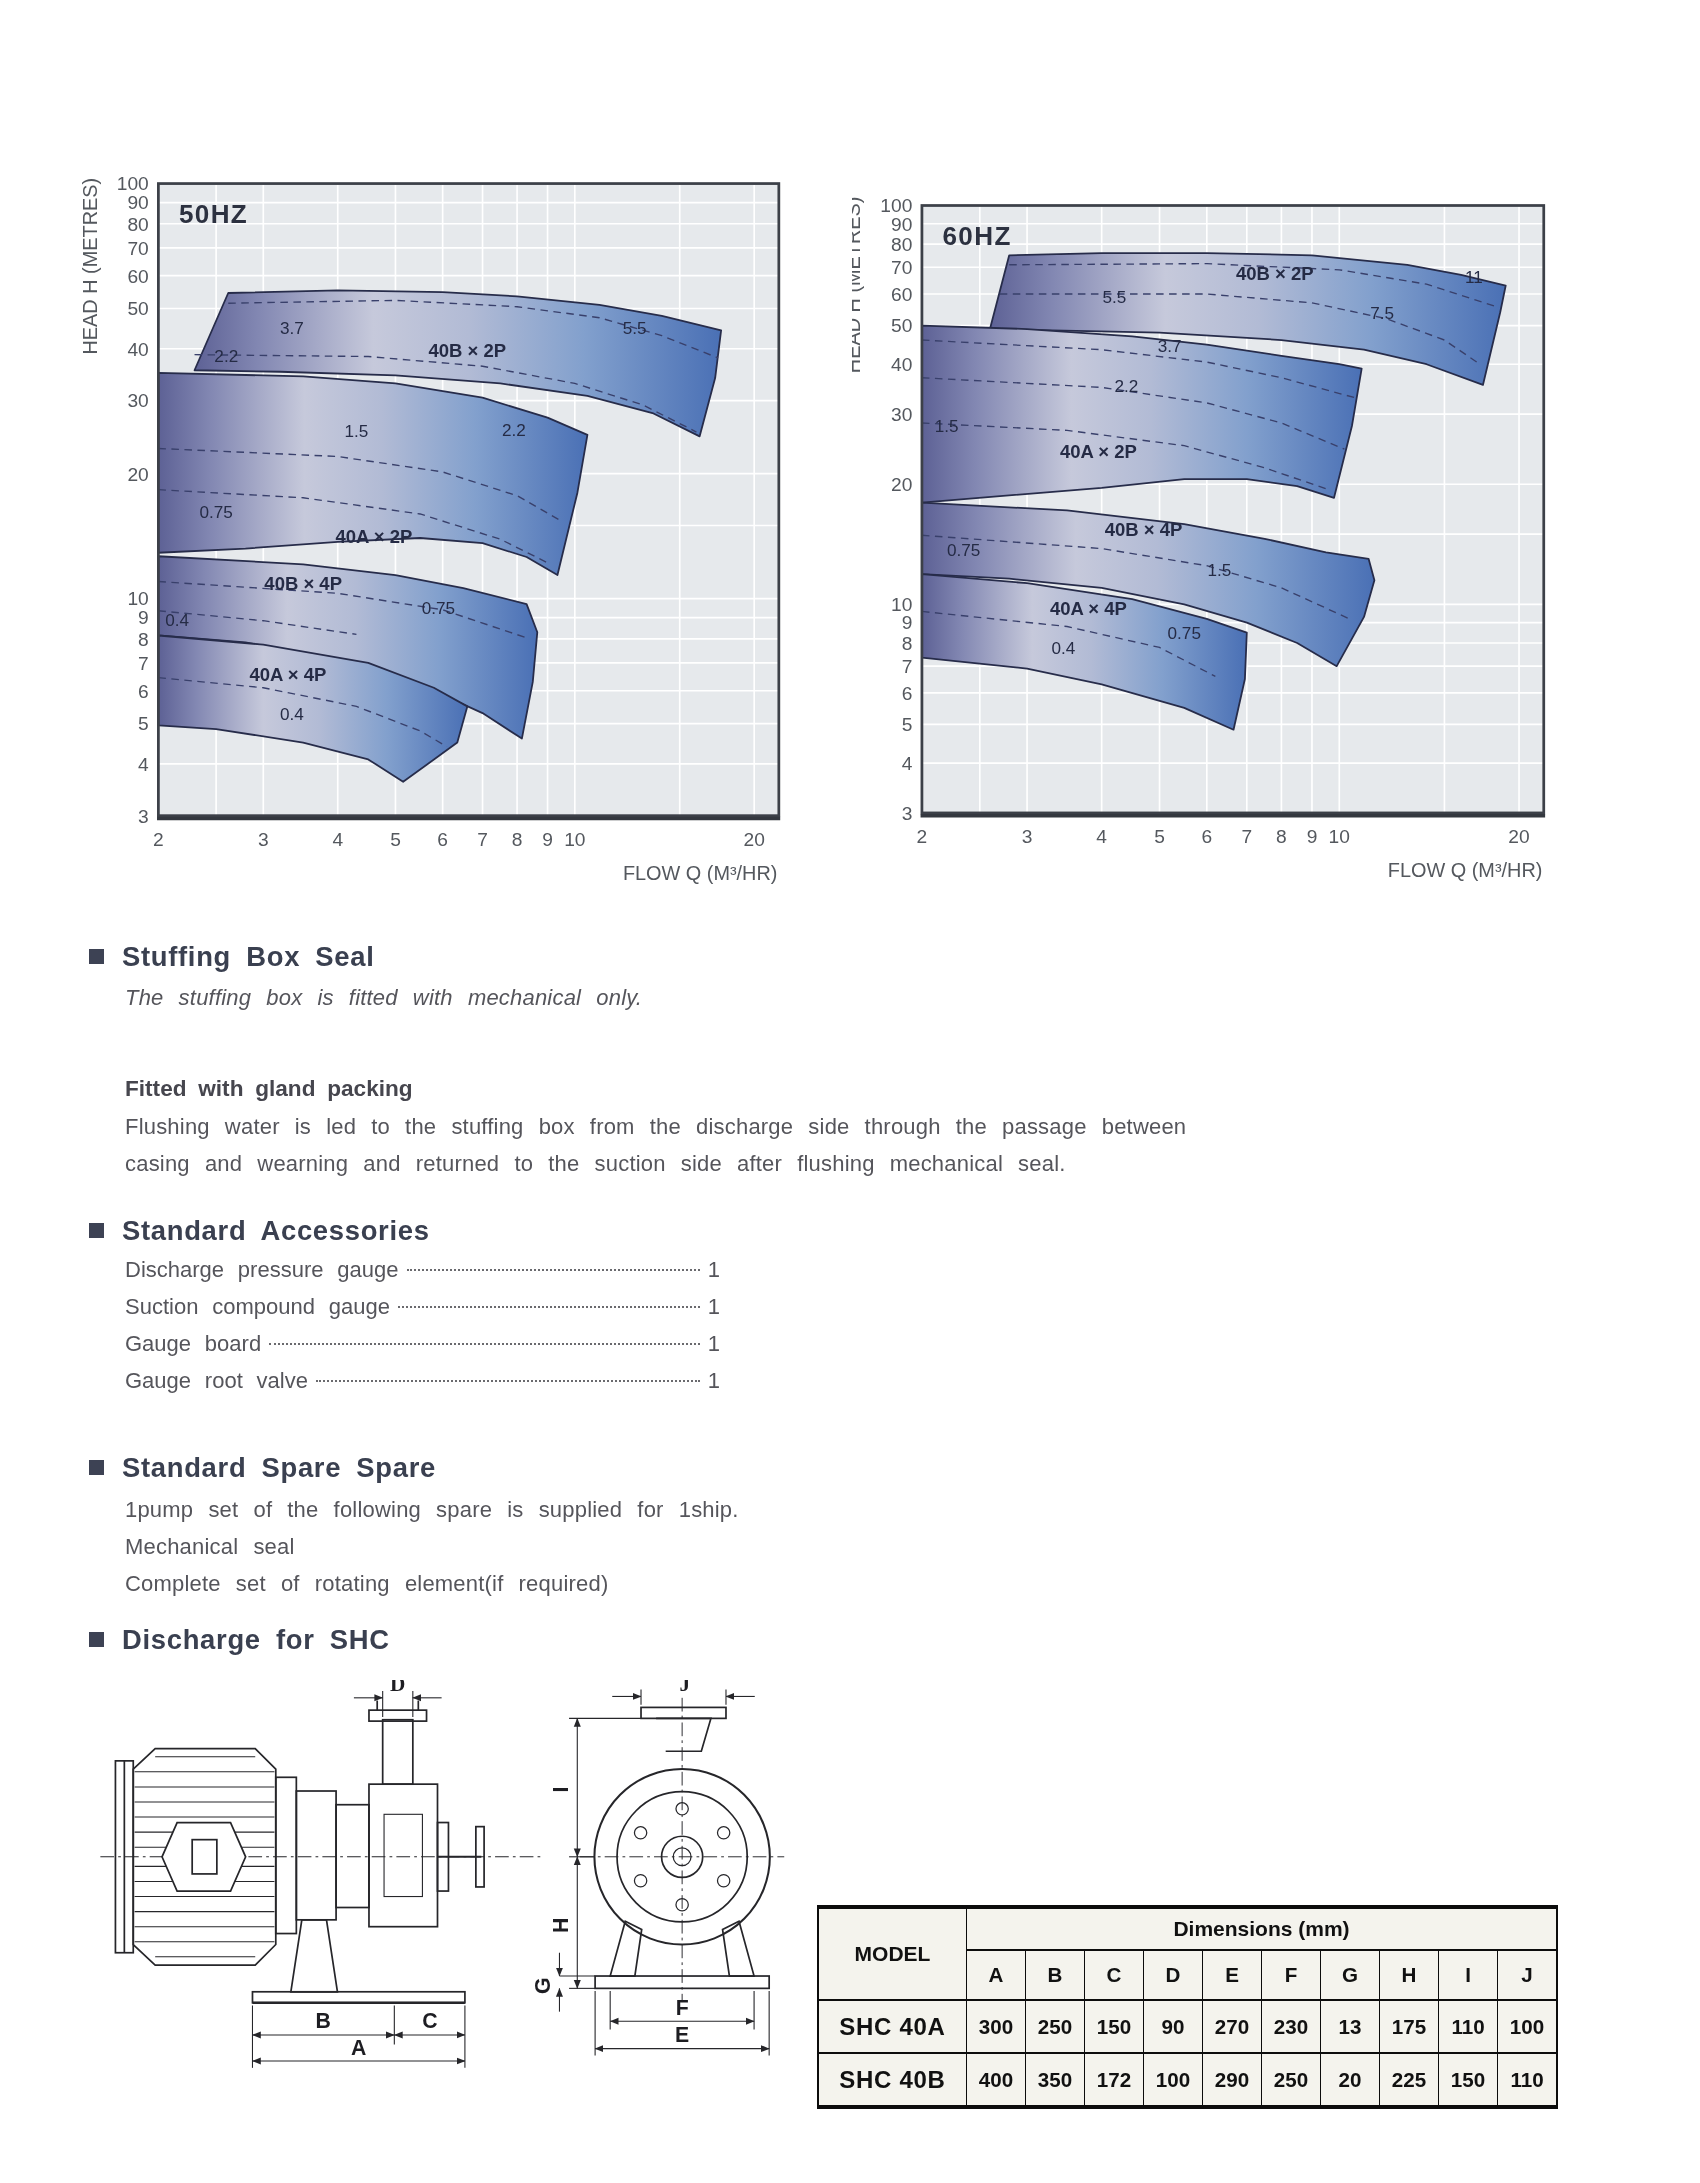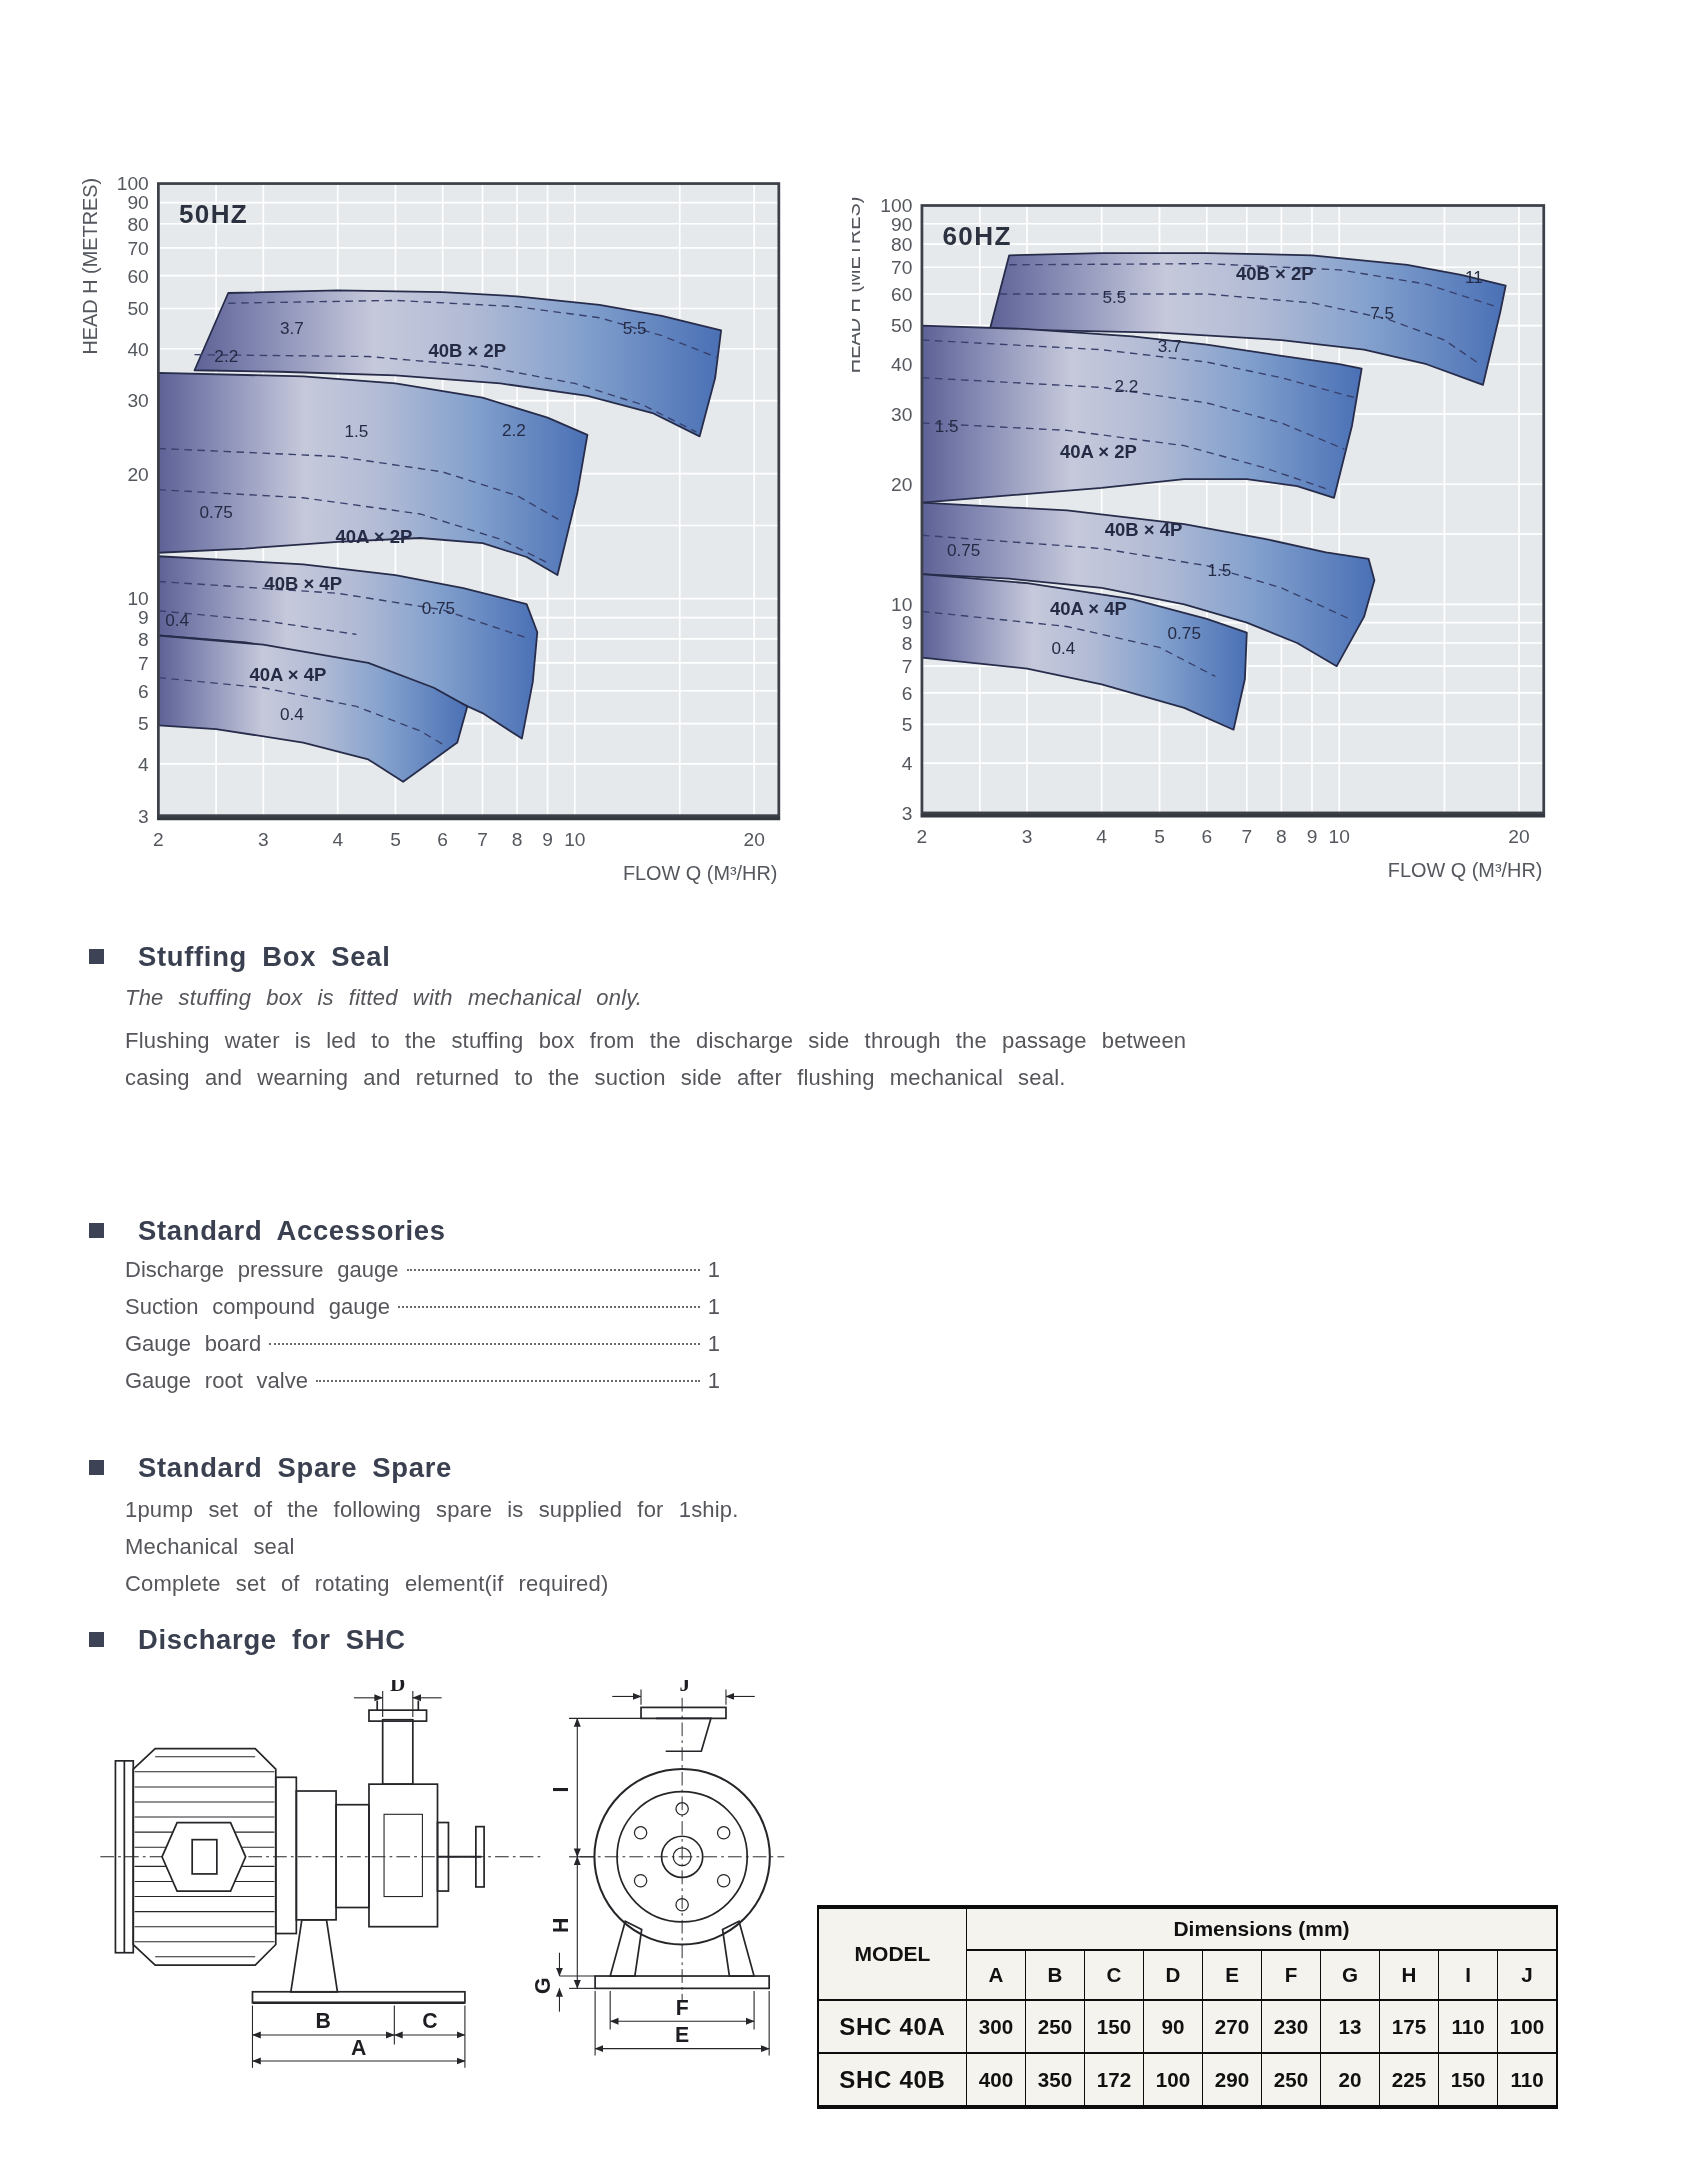--- a/index.html
+++ b/index.html
@@ -1,21 +1,21 @@
 <!DOCTYPE html>
 <html style="font-size:11px"><head>
 <meta charset="utf-8">
 <style>
   html,body{margin:0;padding:0;background:#ffffff;}
   #page{position:relative;width:1701px;height:2183px;background:#ffffff;overflow:hidden;
         font-family:"Liberation Sans", sans-serif;color:#4f4f55;}
   .abs{position:absolute;}
   svg text{font-family:"Liberation Sans", sans-serif;}
   
-  .sec-head{display:flex;align-items:flex-start;gap:34px;}
+  .sec-head{display:flex;align-items:flex-start;gap:18px;}
   .bullet{width:15px;height:15px;background:#3d4254;margin-top:8.2px;flex:0 0 auto;}
   .sec-title{font-size:27.4px;font-weight:bold;color:#3a4050;letter-spacing:0.7px;word-spacing:6.9px;}
   .body-text{font-size:22px;color:#55555b;word-spacing:0.40em;letter-spacing:0.2px;line-height:37px;}
   .sub-title{font-size:22.6px;font-weight:bold;color:#46464e;word-spacing:5.5px;}
   
   .acc-row{display:flex;align-items:center;width:595px;margin-bottom:11px;}
   .acc-label{font-size:22px;color:#55555b;word-spacing:0.35em;white-space:nowrap;}
   .acc-leader{flex:1;border-bottom:2.7px dotted #6a6a6e;margin:0 8.2px 6.2px 8.2px;height:6.9px;}
   .acc-qty{font-size:22px;color:#55555b;}
   
@@ -232,20 +232,21 @@
       <text x="1007" y="1042" fill="#54585e" font-size="29" text-anchor="end">FLOW Q (M³/HR)</text>
       <text fill="#54585e" font-size="29" text-anchor="middle" transform="translate(12,177.7593304050356) rotate(-90)">HEAD H (METRES)</text>
     </svg>
 
   <div class="abs" style="left:89px;top:941px;width:1166px;">
     <div class="sec-head">
       <span class="bullet"></span>
       <span class="sec-title">Stuffing Box Seal</span>
     </div>
     <div class="body-text" style="margin:5.5px 0 0 36px;font-style:italic;">The stuffing box is fitted with mechanical only.</div>
+    <div class="sub-title" style="margin:60px 0 0 36px;">Fitted with gland packing</div>
     <div class="body-text" style="margin:6.9px 0 0 36px;width:1125px;">Flushing water is led to the stuffing box from the discharge side through the passage between</div>
     <div class="body-text" style="margin:0 0 0 36px;width:1125px;">casing and wearning and returned to the suction side after flushing mechanical seal.</div>
   </div>
 
   <div class="abs" style="left:89px;top:1215px;width:754px;">
     <div class="sec-head">
       <span class="bullet"></span>
       <span class="sec-title">Standard Accessories</span>
     </div>
     <div style="margin:9.6px 0 0 36px;">

